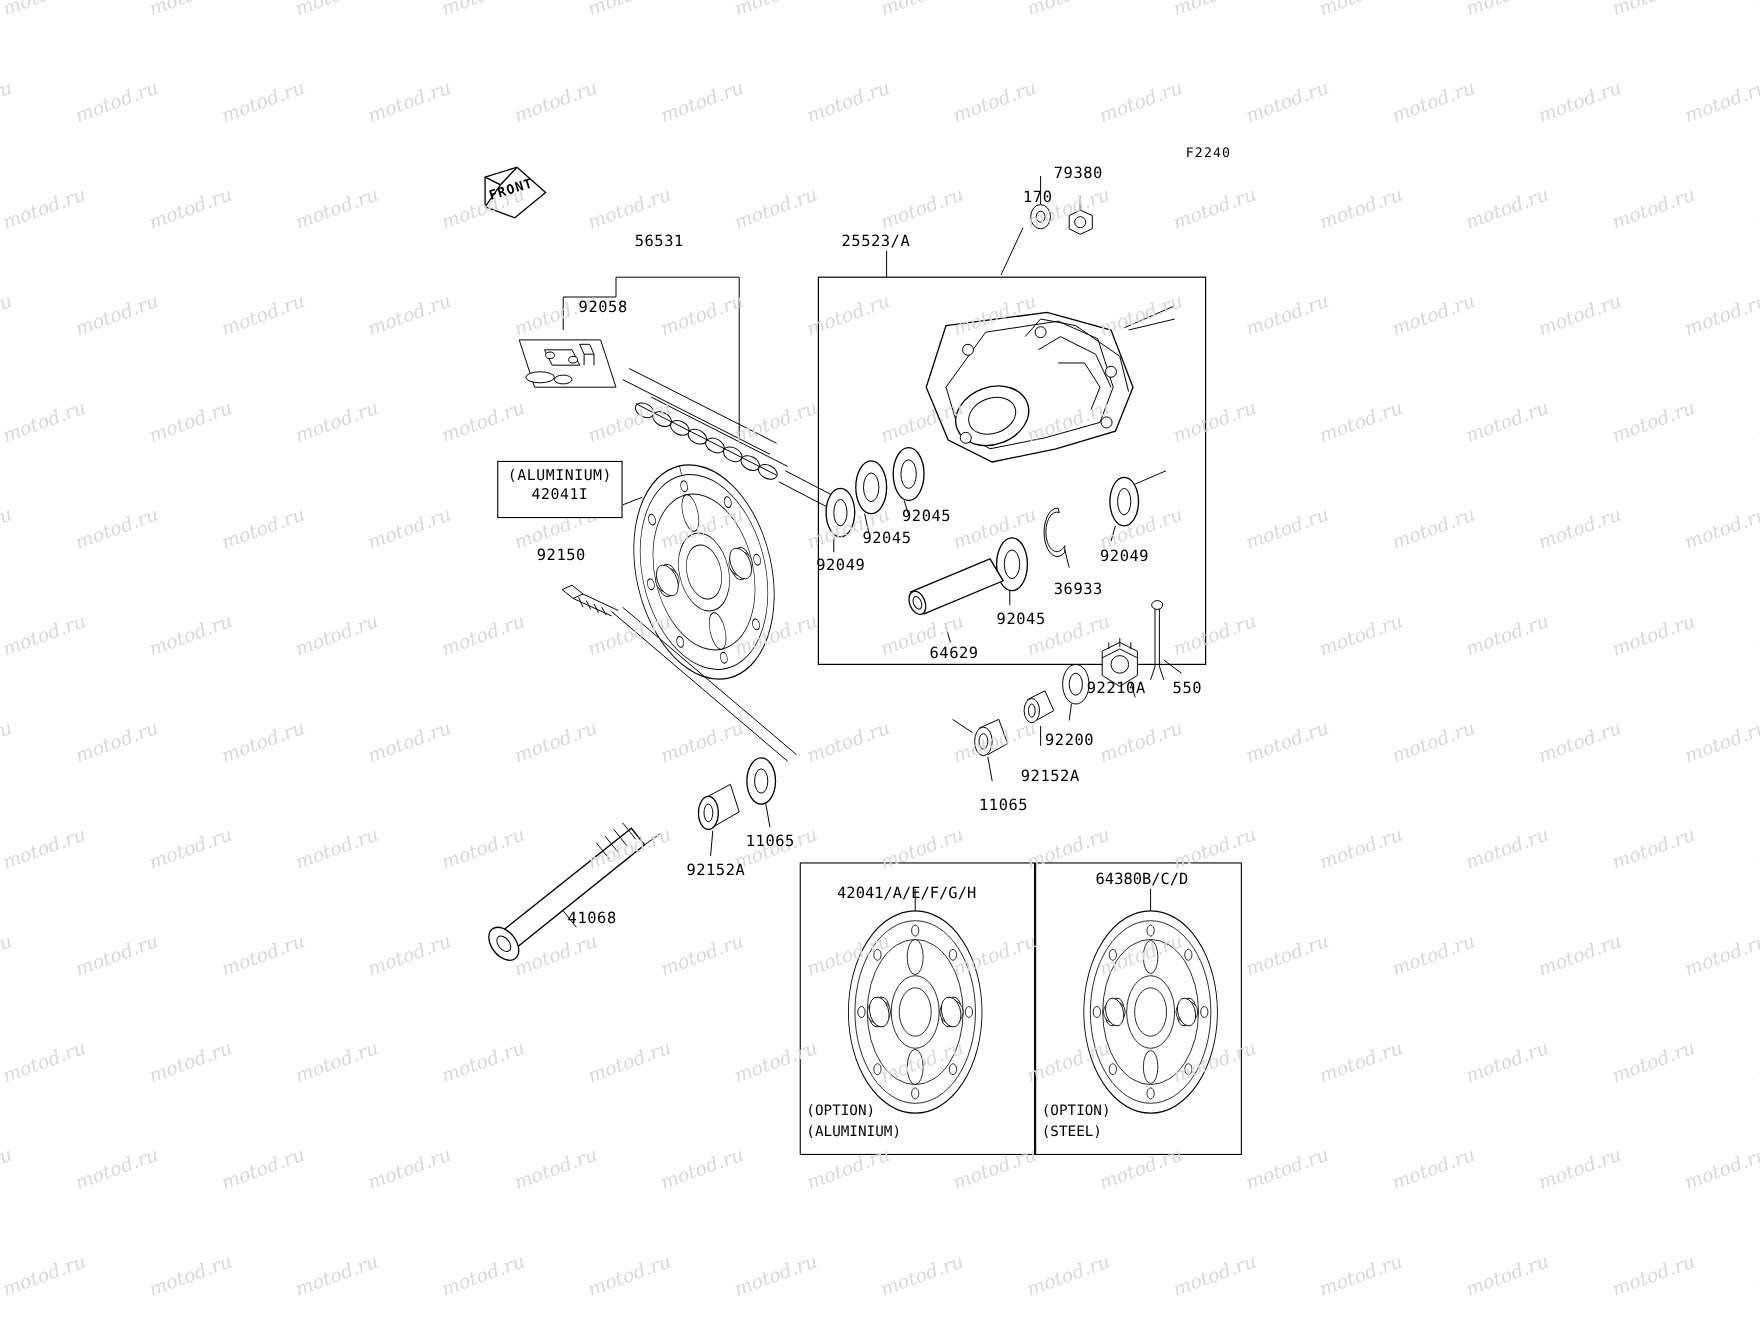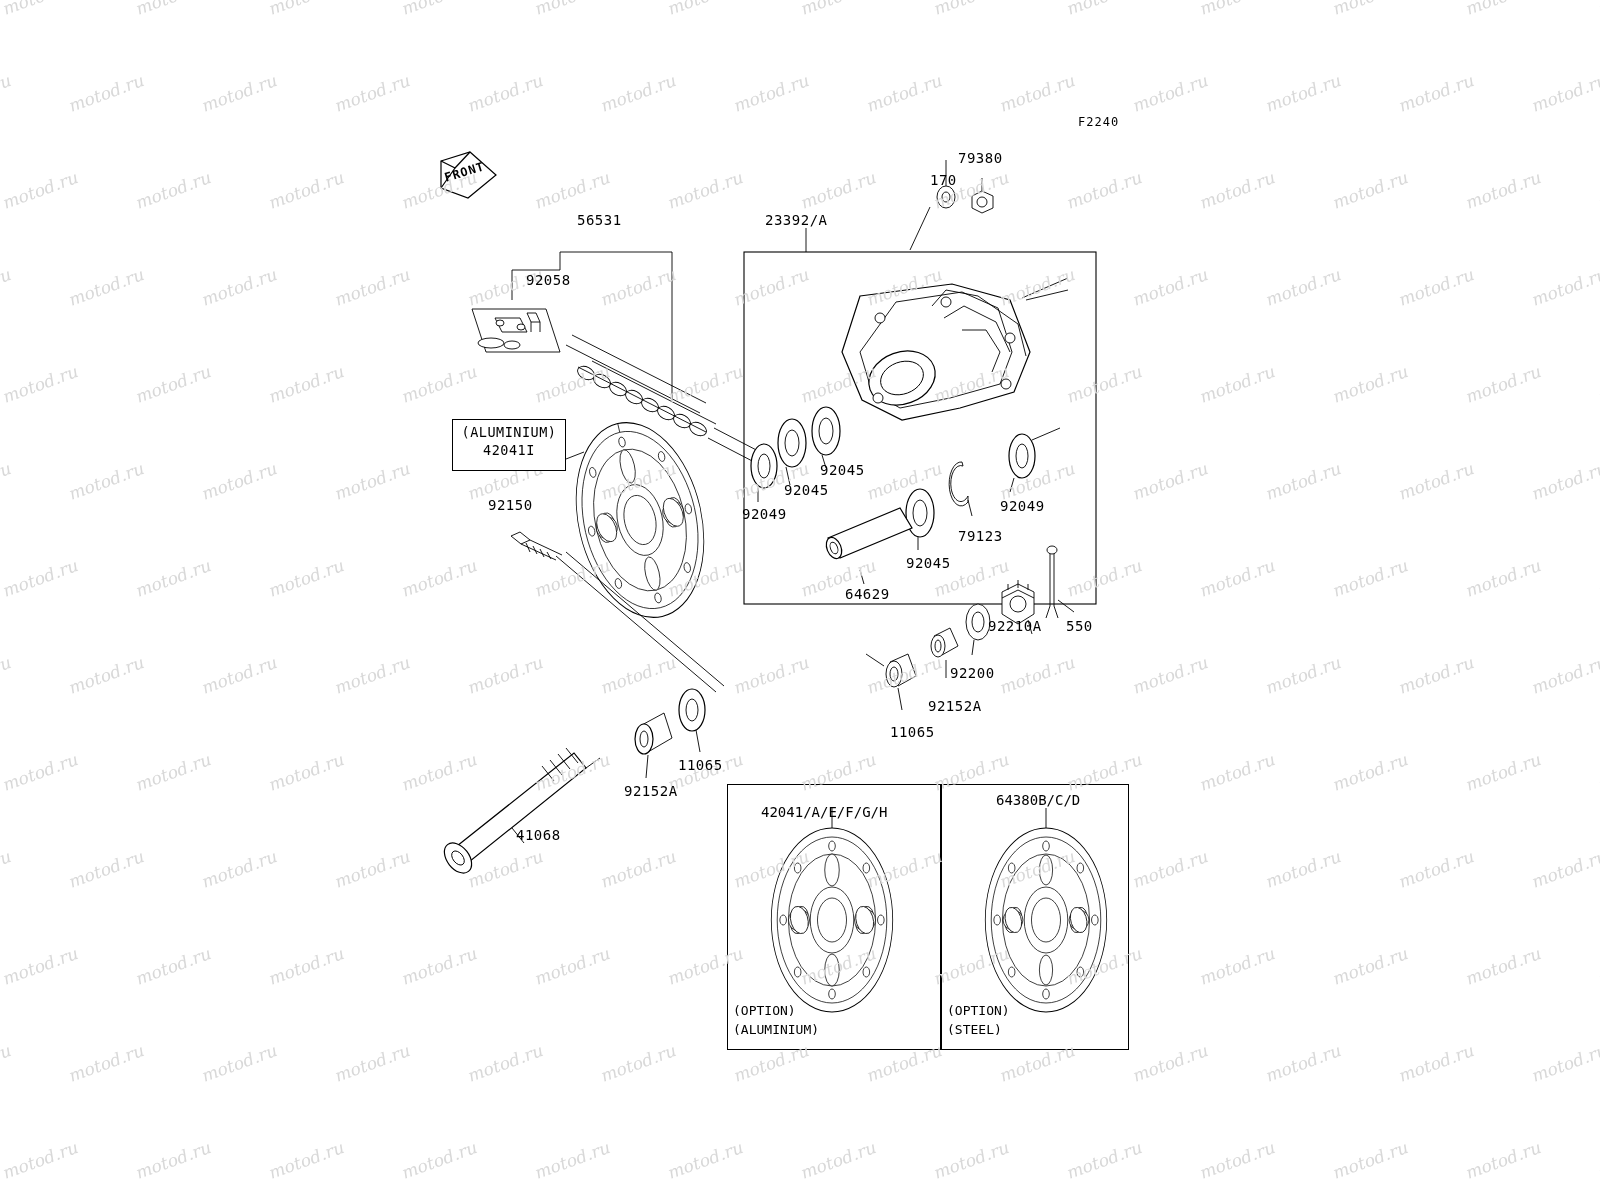--- a/index.html
+++ b/index.html
@@ -377,38 +377,38 @@
   <div class="panel" style="left:941px; top:784px; width:186px; height:264px;"></div>
   <div class="panel-title" style="left:996px; top:792px;">64380B/C/D</div>
   <div class="panel-sub" style="left:947px; top:1003px;">(OPTION)</div>
   <div class="panel-sub" style="left:947px; top:1022px;">(STEEL)</div>
 
   <div class="boxlbl" style="left:452px; top:419px; width:112px; height:46px; padding-top:4px;">
     <div>(ALUMINIUM)</div>
     <div style="margin-top:2px;">42041I</div>
   </div>
 
-  <div class="lbl code" style="left:1078px; top:115px;">F2240</div>
+  <div class="lbl code" style="left:1078px; top:132px;">F2240</div>
 
   <div class="front-text" style="left:444px; top:165px;">FRONT</div>
 
   <div class="lbl" style="left:958px; top:150px;">79380</div>
   <div class="lbl" style="left:930px; top:172px;">170</div>
   <div class="lbl" style="left:577px; top:212px;">56531</div>
   <div class="lbl" style="left:526px; top:272px;">92058</div>
-  <div class="lbl" style="left:765px; top:212px;">23392/A</div>
+  <div class="lbl" style="left:765px; top:212px;">25523/A</div>
 
   <div class="lbl" style="left:820px; top:462px;">92045</div>
   <div class="lbl" style="left:784px; top:482px;">92045</div>
   <div class="lbl" style="left:906px; top:555px;">92045</div>
 
   <div class="lbl" style="left:742px; top:506px;">92049</div>
   <div class="lbl" style="left:1000px; top:498px;">92049</div>
 
-  <div class="lbl" style="left:958px; top:528px;">79123</div>
+  <div class="lbl" style="left:958px; top:528px;">36933</div>
   <div class="lbl" style="left:845px; top:586px;">64629</div>
   <div class="lbl" style="left:488px; top:497px;">92150</div>
 
   <div class="lbl" style="left:1066px; top:618px;">550</div>
   <div class="lbl" style="left:988px; top:618px;">92210A</div>
   <div class="lbl" style="left:950px; top:665px;">92200</div>
   <div class="lbl" style="left:928px; top:698px;">92152A</div>
   <div class="lbl" style="left:890px; top:724px;">11065</div>
 
   <div class="lbl" style="left:678px; top:757px;">11065</div>

